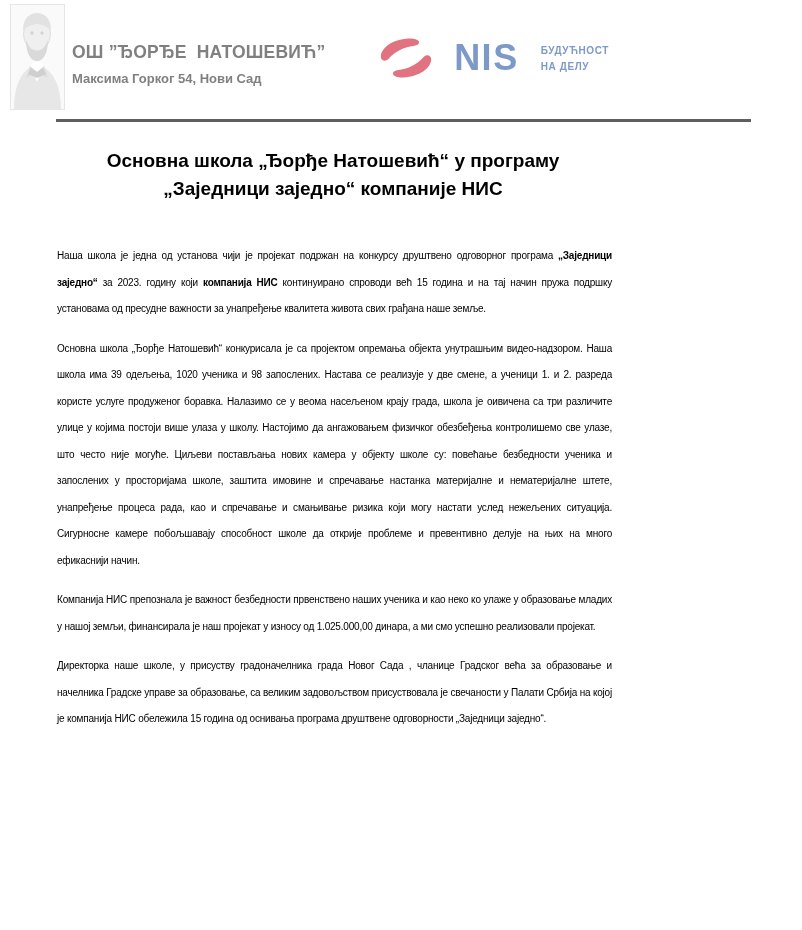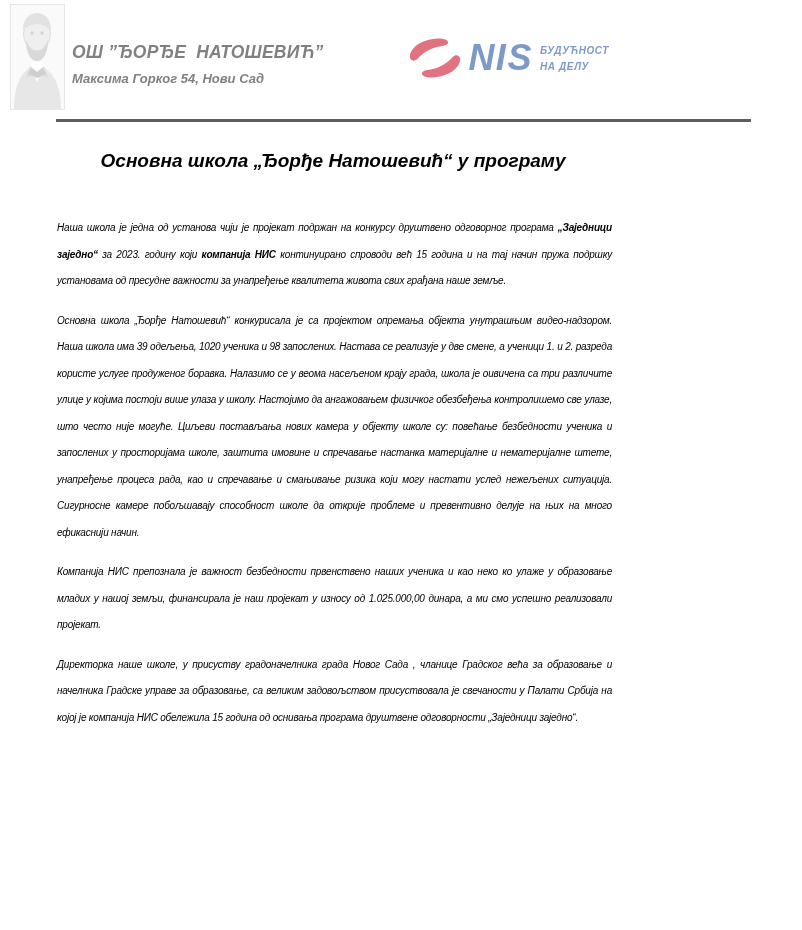--- a/index.html
+++ b/index.html
@@ -2,42 +2,42 @@
 <html><head>
 <meta charset="utf-8">
 <style>
   * { margin: 0; padding: 0; box-sizing: border-box; }
   html, body {
     width: 802px; height: 930px;
     background: #ffffff;
     overflow: hidden;
     font-family: "Liberation Sans", sans-serif;
   }
-  .page { position: relative; width: 666px; height: 930px; background: #fff; font-style: italic; }
+  .page { position: relative; width: 666px; height: 930px; background: #fff; }
 
   
   .header { position: relative; height: 120px; }
   .portrait {
     position: absolute; left: 10px; top: 4px;
     width: 55px; height: 106px;
   }
   .school-info {
     position: absolute; left: 72px; top: 42px;
     color: #808080;
   }
   .school-name {
     font-size: 17.5px; font-weight: bold; letter-spacing: 0.2px;
     white-space: pre; margin-bottom: 6px;
   }
   .school-line {
     font-size: 13px; font-weight: bold; line-height: 19px; white-space: pre;
   }
   .nis-logo {
     position: absolute; right: 57px; top: 36px;
-    display: flex; align-items: center; gap: 7px;
+    display: flex; align-items: center; gap: 22px;
   }
   .nis-mark { width: 52px; height: 44px; }
   .nis-name {
     font-size: 36px; font-weight: bold; color: #7d99c8;
     letter-spacing: 1.5px; line-height: 1;
   }
   .nis-tagline {
     color: #7d99c8; font-size: 10px; font-weight: bold;
     letter-spacing: 0.6px; line-height: 16px; padding-top: 2px;
   }
@@ -102,20 +102,21 @@
         <div>БУДУЋНОСТ</div>
         <div>НА ДЕЛУ</div>
       </div>
     </div>
 
     <div class="divider"></div>
   </div>
 
   <h1 class="doc-title">
     <div>Основна школа „Ђорђе Натошевић“ у програму</div>
+    <div>„Заједници заједно“ компаније НИС</div>
   </h1>
 
   <div class="body-text">
     <p><span>Наша школа је једна од установа чији је пројекат подржан на конкурсу друштвено одговорног програма </span><span class="b">„Заједници заједно“</span><span> за 2023. годину који </span><span class="b">компанија НИС</span><span> континуирано спроводи већ 15 година и на тај начин пружа подршку установама од пресудне важности за унапређење квалитета живота свих грађана наше земље.</span></p>
     <p><span>Основна школа „Ђорђе Натошевић“ конкурисала је са пројектом опремања објекта унутрашњим видео-надзором. Наша школа има 39 одељења, 1020 ученика и 98 запослених. Настава се реализује у две смене, а ученици 1. и 2. разреда користе услуге продуженог боравка. Налазимо се у веома насељеном крају града, школа је оивичена са три различите улице у којима постоји више улаза у школу. Настојимо да ангажовањем физичког обезбеђења контролишемо све улазе, што често није могуће. Циљеви постављања нових камера у објекту школе су: повећање безбедности ученика и запослених у просторијама школе, заштита имовине и спречавање настанка материјалне и нематеријалне штете, унапређење процеса рада, као и спречавање и смањивање ризика који могу настати услед нежељених ситуација. Сигурносне камере побољшавају способност школе да открије проблеме и превентивно делује на њих на много ефикаснији начин.</span></p>
     <p><span>Компанија НИС препознала је важност безбедности првенствено наших ученика и као неко ко улаже у образовање младих у нашој земљи, финансирала је наш пројекат у износу од 1.025.000,00 динара, а ми смо успешно реализовали пројекат.</span></p>
     <p><span>Директорка наше школе, у присуству градоначелника града Новог Сада , чланице Градског већа за образовање и начелника Градске управе за образовање, са великим задовољством присуствовала је свечаности у Палати Србија на којој је компанија НИС обележила 15 година од оснивања програма друштвене одговорности „Заједници заједно“.</span></p>
   </div>
 
 </div>

